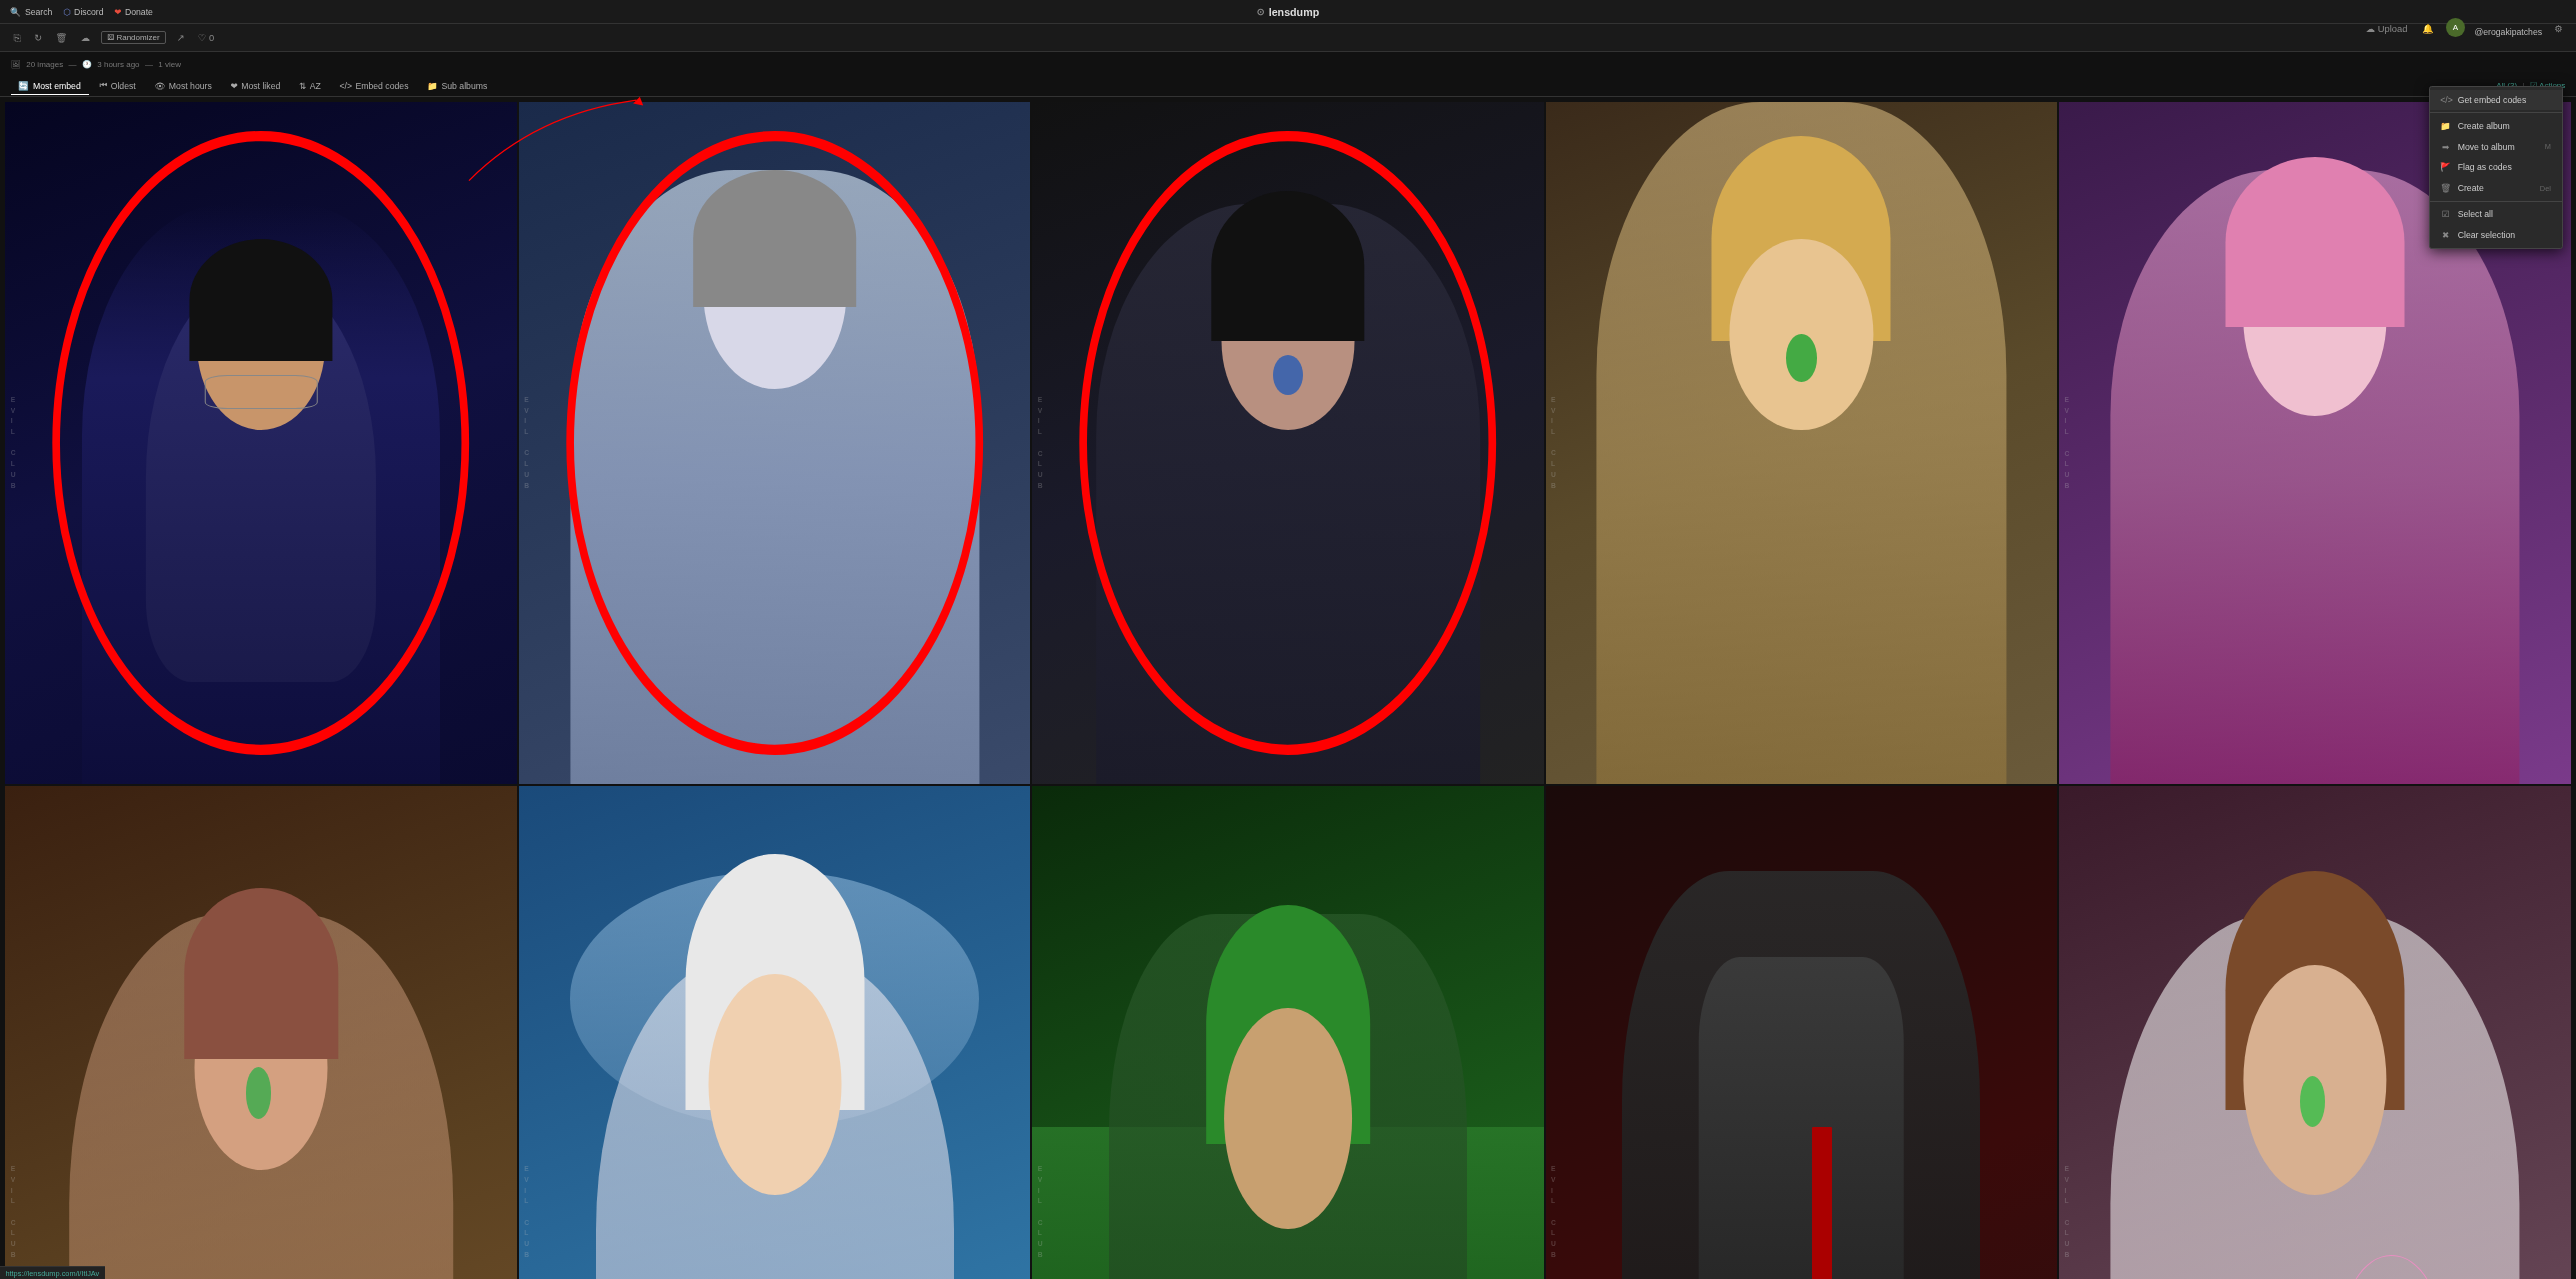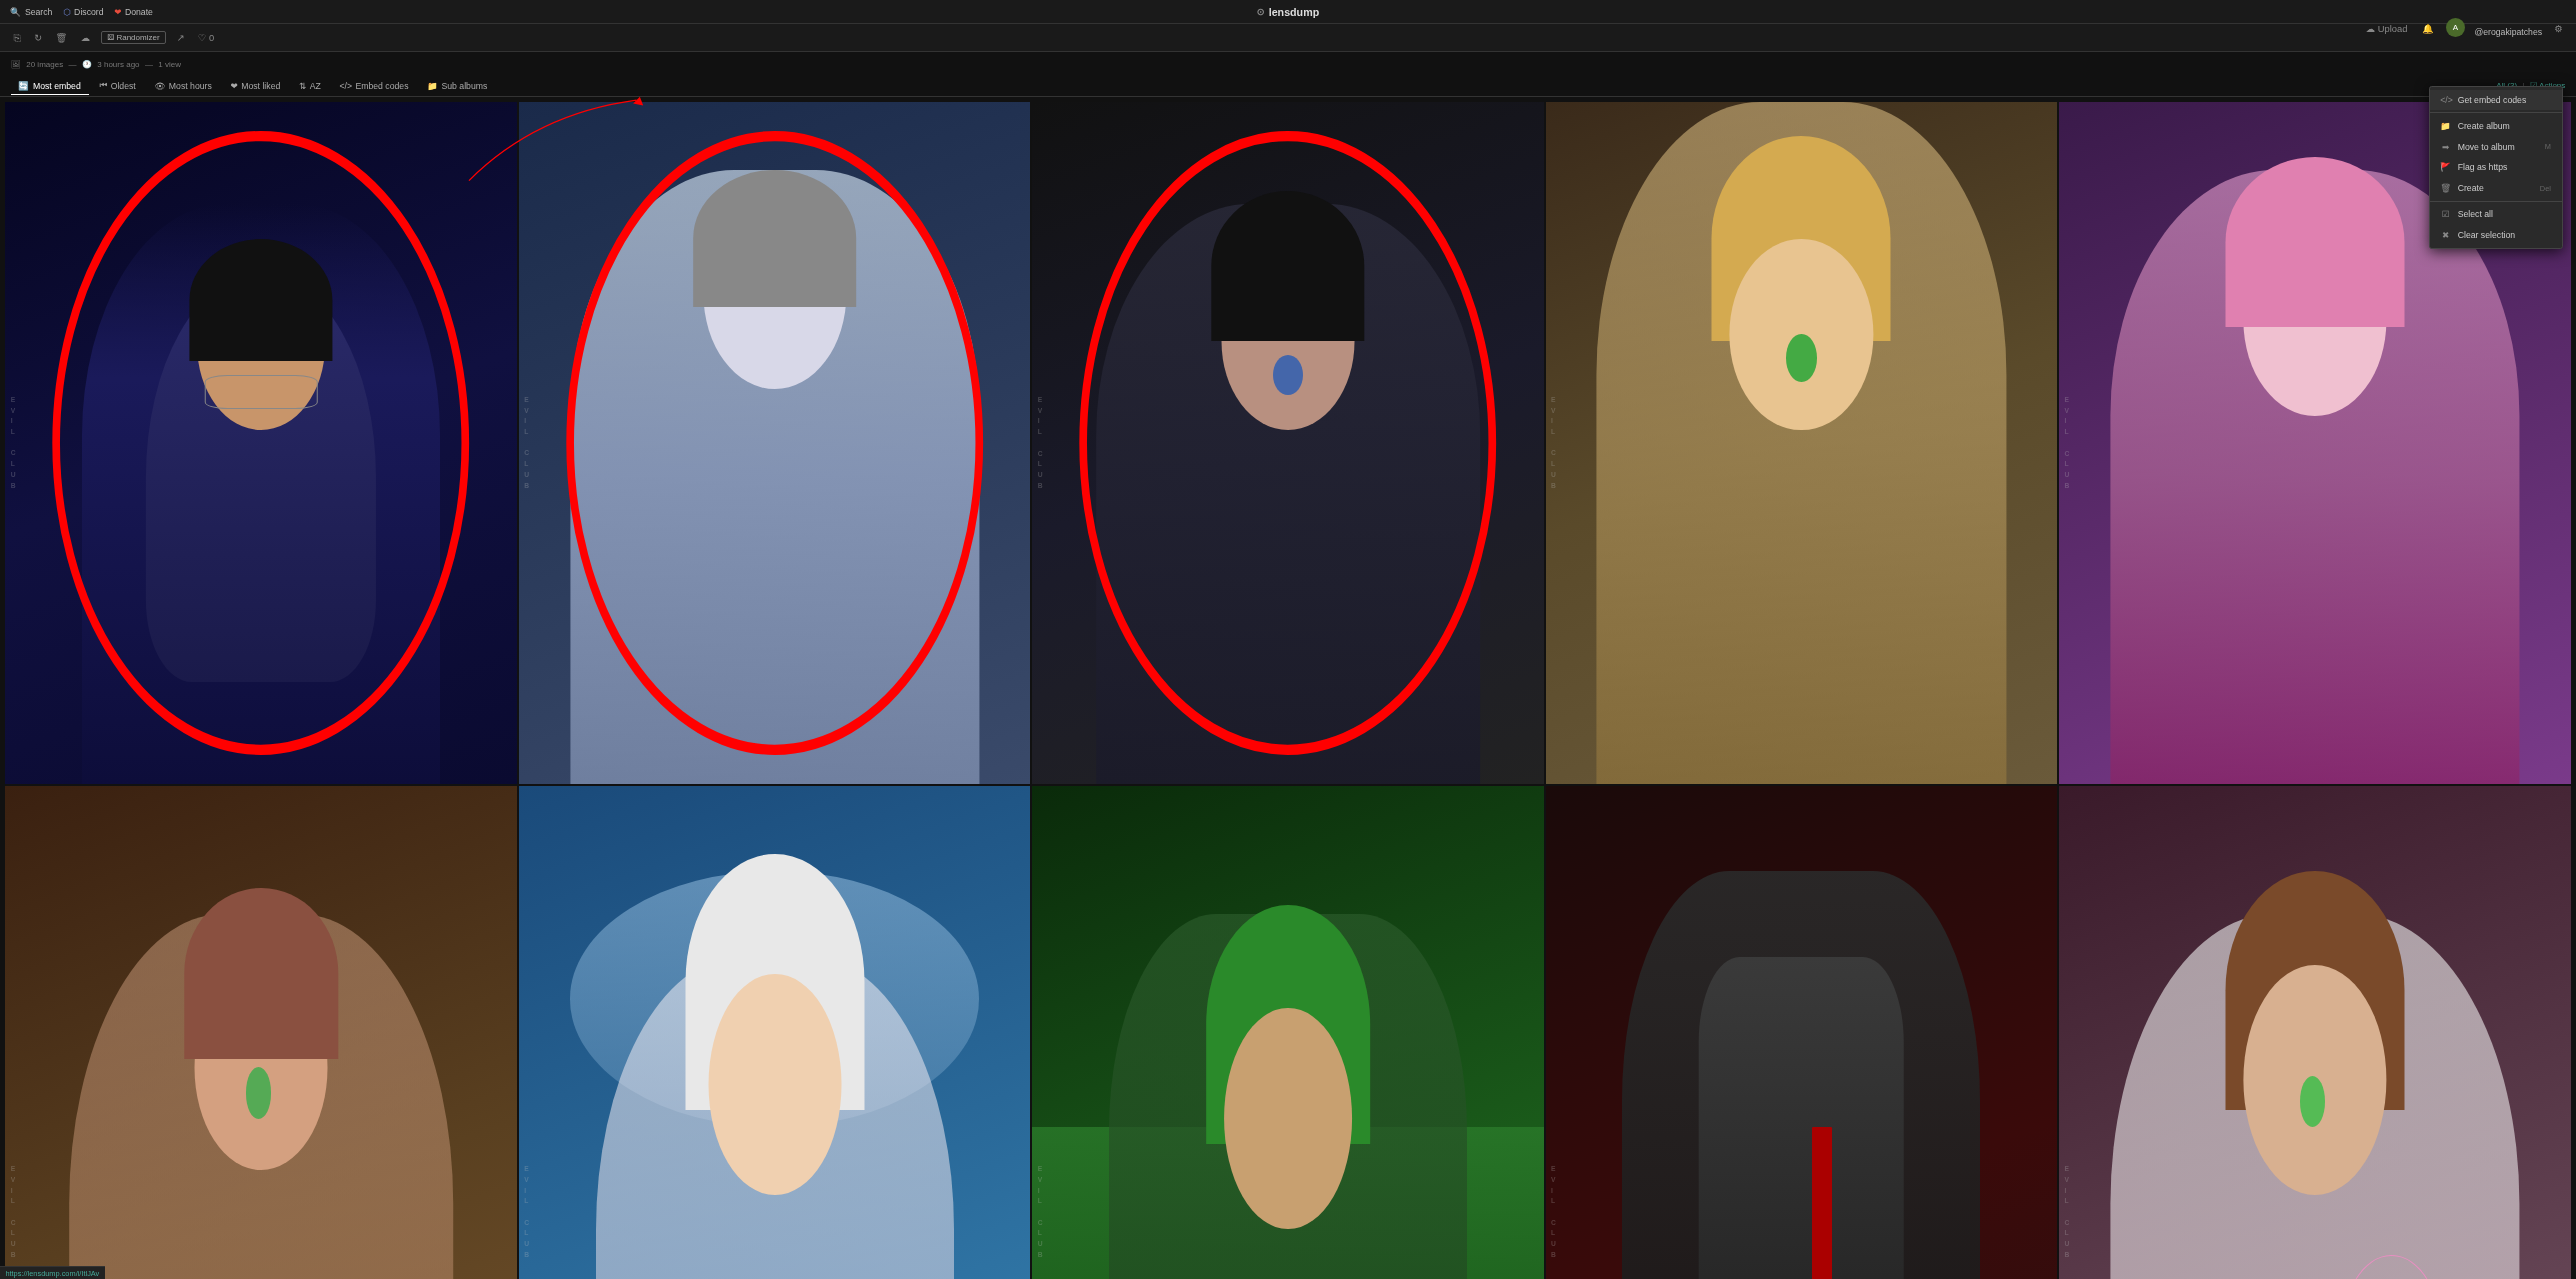--- a/index.html
+++ b/index.html
@@ -635,21 +635,21 @@
     <span class="menu-icon">📁</span>
     <span>Create album</span>
   </div>
   <div class="context-menu-item">
     <span class="menu-icon">➡</span>
     <span>Move to album</span>
     <span class="menu-shortcut">M</span>
   </div>
   <div class="context-menu-item">
     <span class="menu-icon">🚩</span>
-    <span>Flag as https</span>
+    <span>Flag as codes</span>
   </div>
   <div class="context-menu-item">
     <span class="menu-icon">🗑</span>
     <span>Create</span>
     <span class="menu-shortcut">Del</span>
   </div>
   <div class="context-menu-sep"></div>
   <div class="context-menu-item">
     <span class="menu-icon">☑</span>
     <span>Select all</span>

